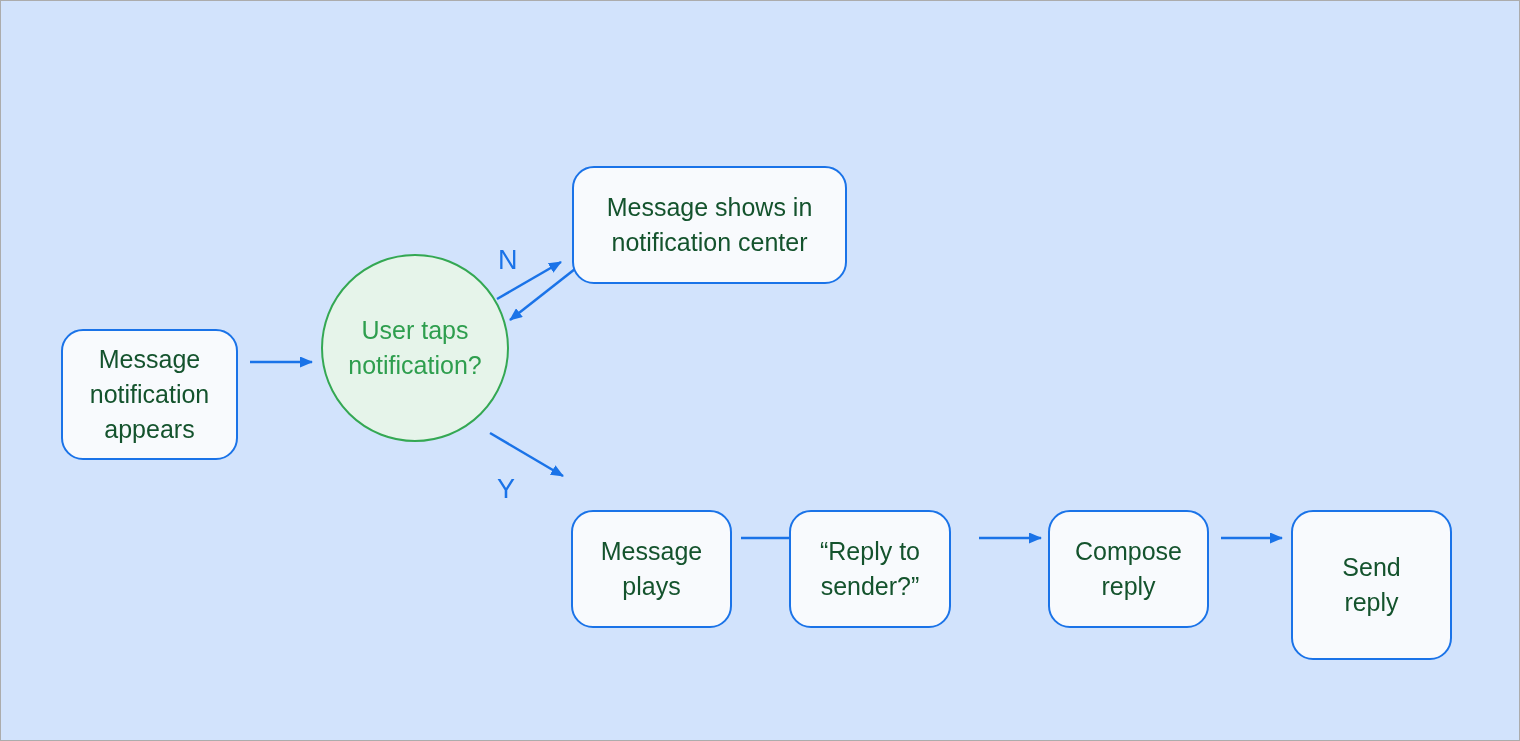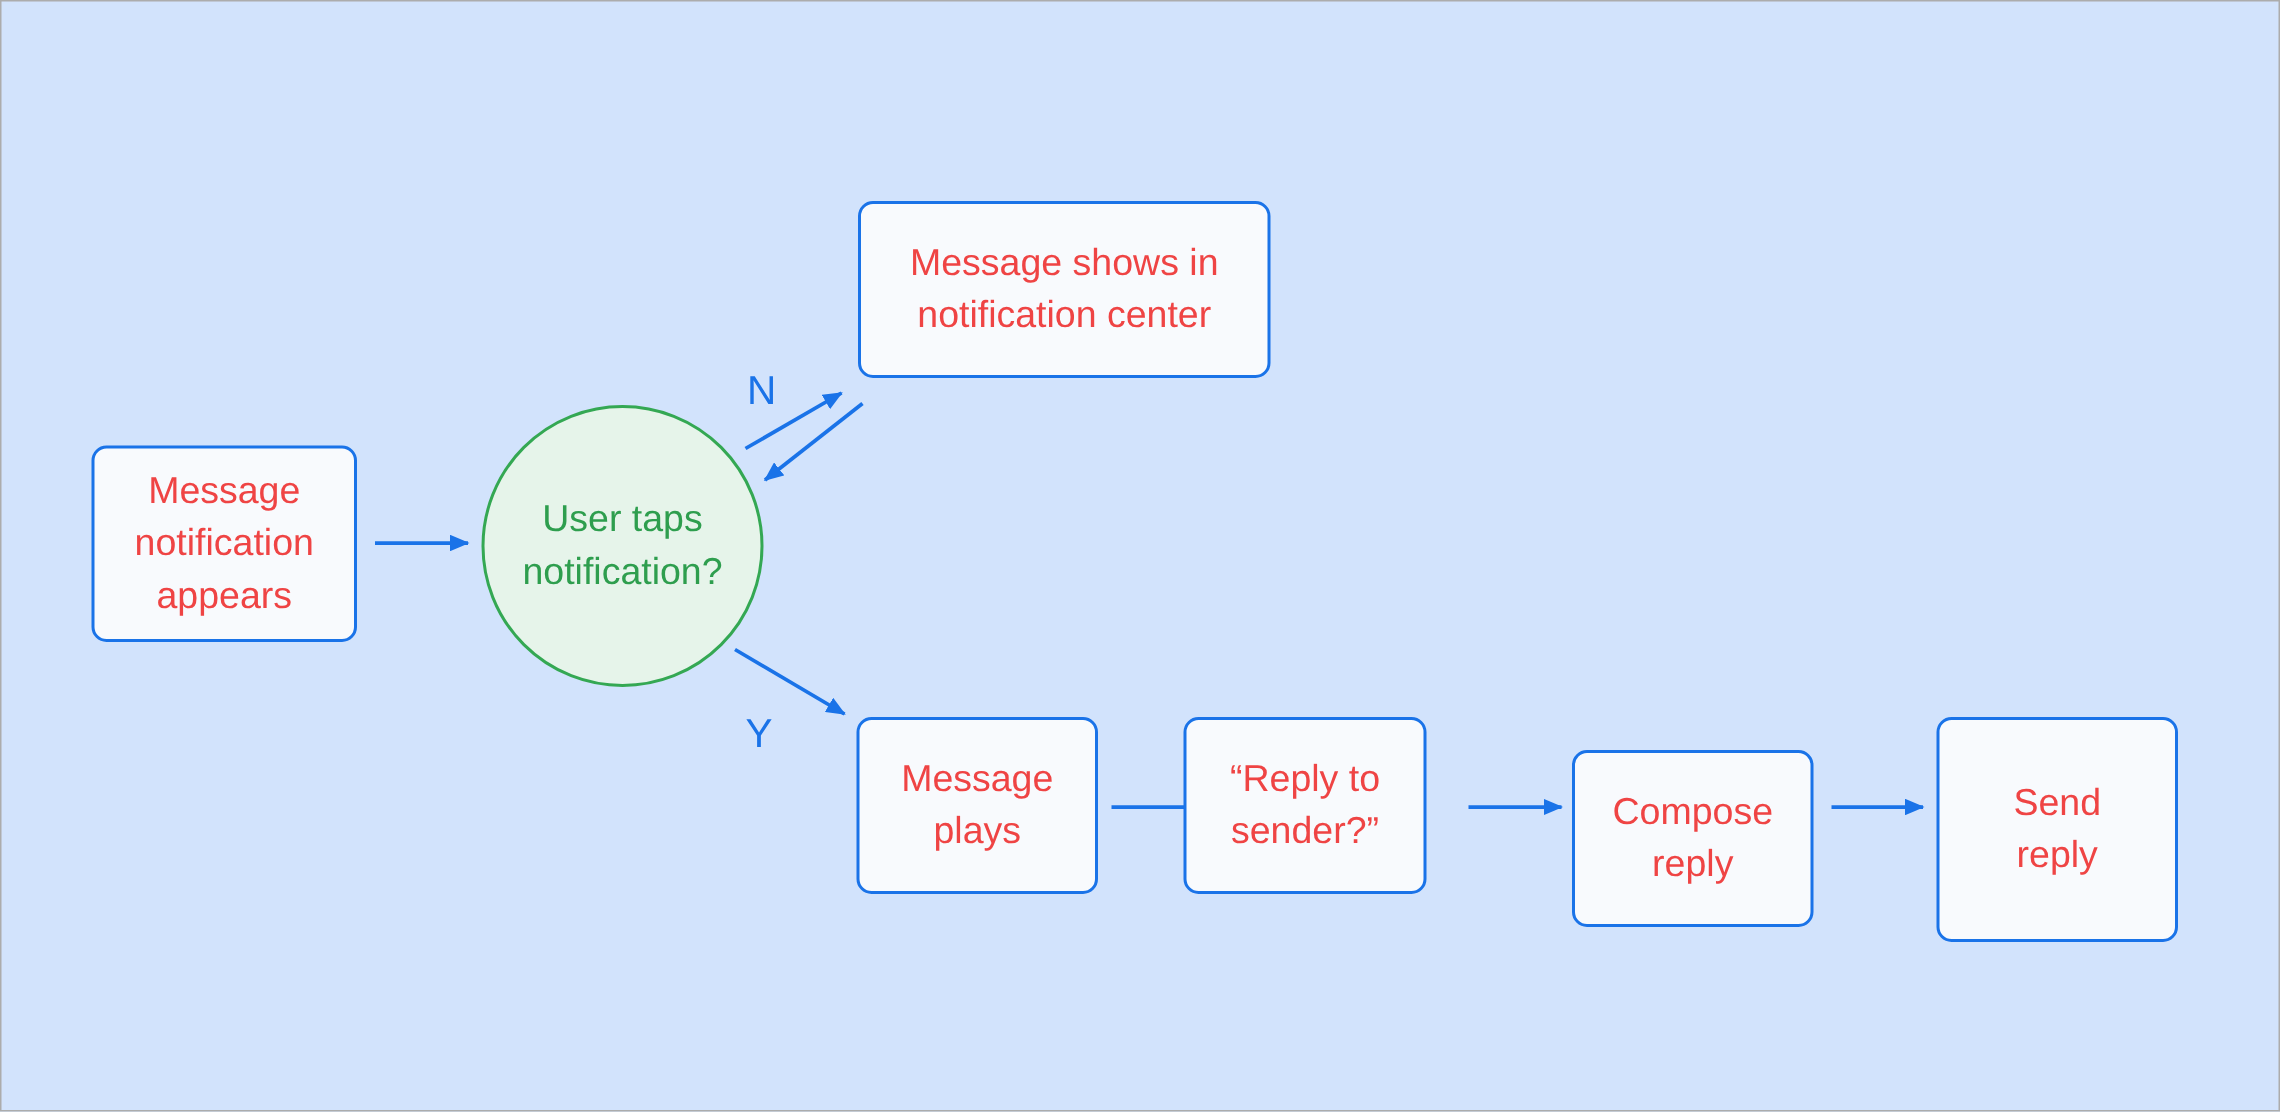--- a/index.html
+++ b/index.html
@@ -30,22 +30,23 @@
     align-items: center;
     justify-content: center;
     text-align: center;
     white-space: pre-line;
     font-size: 25px;
     line-height: 35px;
   }
   .box {
     background: #F8FAFD;
     border: 2.5px solid #1A73E8;
-    border-radius: 10px;
-    color: #ef4444;
+    border-radius: 22px;
+    color: #14532d;
+    margin-top: 32px;
   }
   .circle {
     background: #E6F4EA;
     border: 2.5px solid #34A853;
     border-radius: 50%;
     color: #2E9E4E;
   }
   .edge-label {
     position: absolute;
     color: #1A73E8;
@@ -70,35 +71,35 @@
     <line x1="489" y1="432" x2="562" y2="475" stroke="#1A73E8" stroke-width="2.5" marker-end="url(#arrow)"></line>
     <line x1="740" y1="537" x2="801" y2="537" stroke="#1A73E8" stroke-width="2.5" marker-end="url(#arrow)"></line>
     <line x1="978" y1="537" x2="1040" y2="537" stroke="#1A73E8" stroke-width="2.5" marker-end="url(#arrow)"></line>
     <line x1="1220" y1="537" x2="1281" y2="537" stroke="#1A73E8" stroke-width="2.5" marker-end="url(#arrow)"></line>
   </svg>
 
   <div class="node box" style="left:60px; top:296px; width:177px; height:131px;">Message
 notification
 appears</div>
 
-  <div class="node circle" style="left:320px; top:269px; width:188px; height:188px;">User taps
+  <div class="node circle" style="left:320px; top:253px; width:188px; height:188px;">User taps
 notification?</div>
 
   <div class="edge-label" style="left:497px; top:246px;">N</div>
 
   <div class="node box" style="left:571px; top:133px; width:275px; height:118px;">Message shows in
 notification center</div>
 
   <div class="edge-label" style="left:496px; top:475px;">Y</div>
 
   <div class="node box" style="left:570px; top:477px; width:161px; height:118px;">Message
 plays</div>
 
   <div class="node box" style="left:788px; top:477px; width:162px; height:118px;">“Reply to
 sender?”</div>
 
-  <div class="node box" style="left:1047px; top:499px; width:161px; height:118px;">Compose
+  <div class="node box" style="left:1047px; top:477px; width:161px; height:118px;">Compose
 reply</div>
 
   <div class="node box" style="left:1290px; top:477px; width:161px; height:150px;">Send
 reply</div>
 
 </div>
 
 </body></html>

